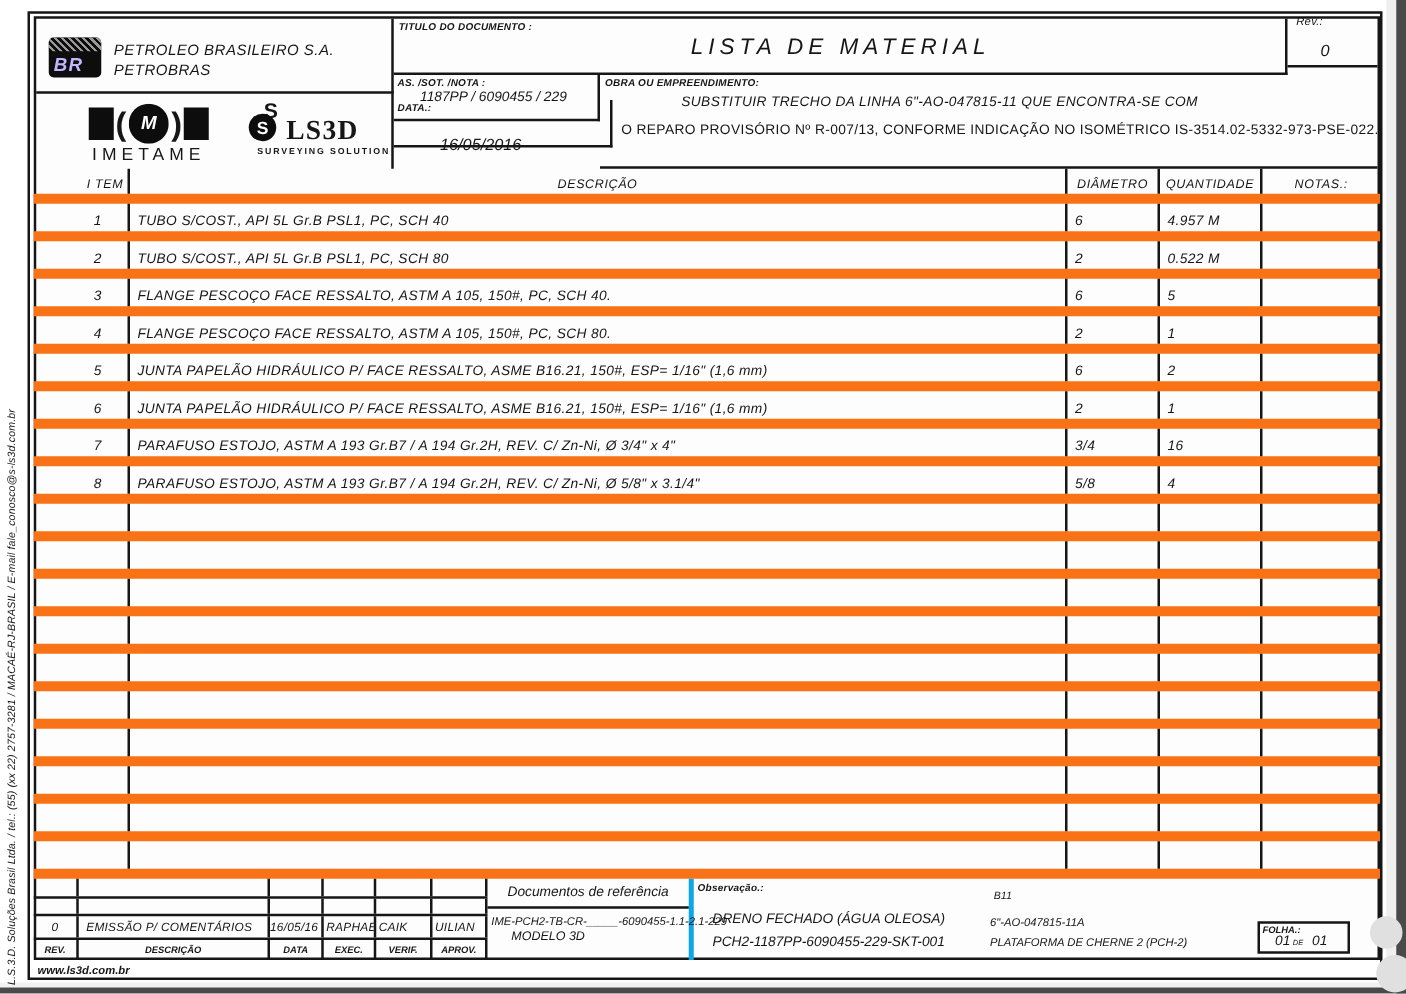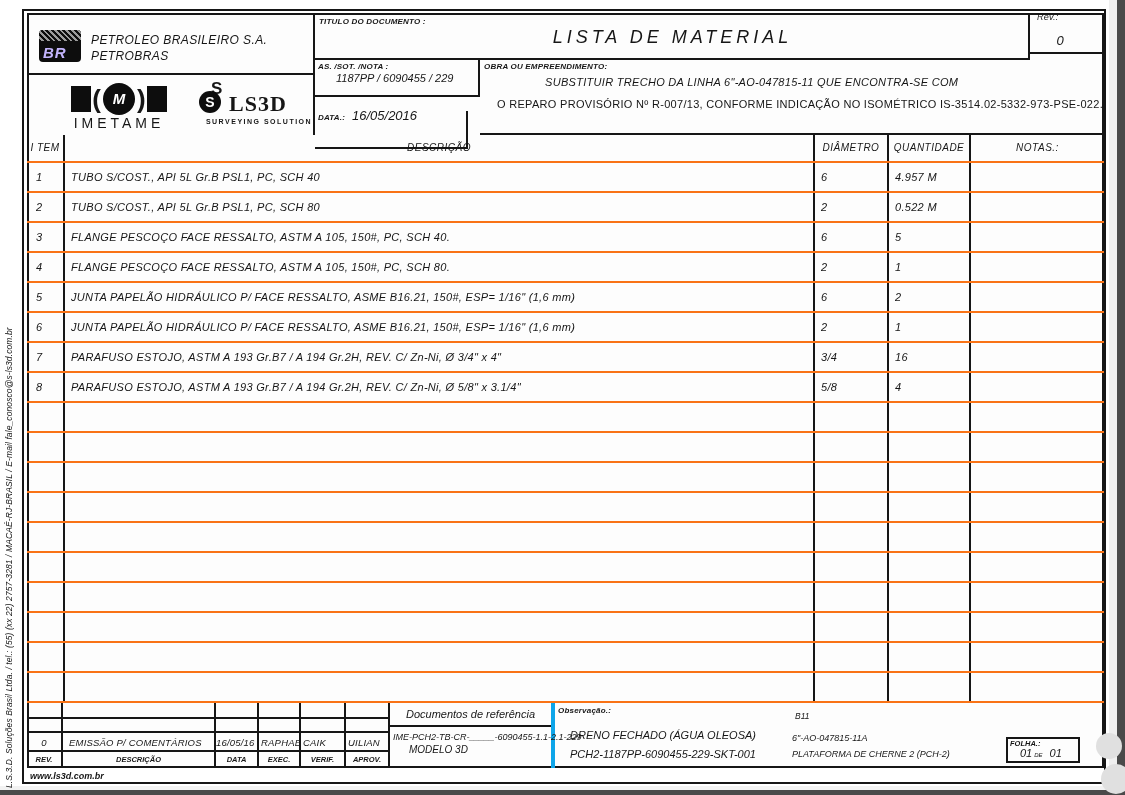--- a/index.html
+++ b/index.html
@@ -21,21 +21,21 @@
   .frame{left:27px;top:13px;width:1077px;height:755px;border:2px solid #161616;box-sizing:border-box;background:#fdfdfd;}
 
   
   .cell{box-sizing:border-box;border-color:#161616;border-style:solid;border-width:0;}
   .lab{font-size:8px;font-style:italic;font-weight:bold;letter-spacing:0.2px;}
   #cell-company{left:29px;top:15px;width:286px;height:60px;border-right-width:2px;border-bottom-width:2px;}
   #cell-logos{left:29px;top:75px;width:286px;height:60px;border-right-width:2px;}
   #cell-title{left:315px;top:15px;width:715px;height:45px;border-right-width:2px;border-bottom-width:2px;}
   #cell-rev{left:1030px;top:9px;width:72px;height:45px;border-bottom-width:2px;}
   #cell-asnota{left:315px;top:60px;width:165px;height:37px;border-right-width:2px;border-bottom-width:2px;}
-  #cell-data{left:315px;top:111px;width:153px;height:38px;border-right-width:2px;border-bottom-width:2px;}
+  #cell-data{left:315px;top:80px;width:175px;height:38px;border-right-width:2px;border-bottom-width:2px;}
   #cell-obra{left:480px;top:60px;width:622px;height:75px;border-bottom-width:2px;}
 
   
   .br-logo{left:10px;top:15px;width:42px;height:32px;background:#0d0d0d;border-radius:4px;overflow:hidden;}
   .br-logo .hatch{position:absolute;left:0;top:0;width:100%;height:11px;
     background:repeating-linear-gradient(45deg,#0d0d0d 0 2px,#9a9a9a 2px 4px);}
   .br-logo .brtxt{position:absolute;left:4px;bottom:1px;color:#c4b5fd;font-weight:bold;font-style:italic;font-size:15px;letter-spacing:1px;}
   .company-lines{left:62px;top:17px;font-size:12px;line-height:16px;letter-spacing:0.4px;}
 
   
@@ -58,21 +58,21 @@
 
   .doc-title{left:315px;top:15px;width:715px;text-align:center;font-size:18px;letter-spacing:4px;line-height:45px;font-style:italic;}
   .rev-val{left:1030px;top:33px;width:60px;text-align:center;font-size:13px;font-style:italic;}
   .asnota-val{left:336px;top:72px;font-size:11px;font-style:italic;}
   .data-val{left:352px;top:108px;font-size:13px;font-style:italic;}
   .obra1{left:545px;top:76px;font-size:11px;font-style:italic;letter-spacing:0.3px;}
   .obra2{left:497px;top:98px;font-size:11px;letter-spacing:0.3px;}
 
   
   #mat-table{left:27px;top:135px;width:1077px;}
-  .m-row{display:grid;grid-template-columns:38px 750px 74px 82px 1fr;border-bottom:2px solid #f97316;box-sizing:border-box;}
+  .m-row{display:grid;grid-template-columns:38px 750px 74px 82px 1fr;border-bottom:8px solid #f97316;box-sizing:border-box;padding-left:39px;}
   .m-row>div{box-sizing:border-box;border-right:2px solid #161616;overflow:hidden;white-space:nowrap;font-style:italic;}
   .m-row>div:last-child{border-right:none;}
   .m-head{height:28px;}
   .m-head>div{font-size:10px;line-height:26px;text-align:center;letter-spacing:0.5px;}
   .m-body-row{height:30px;}
   .m-body-row>div{font-size:11px;line-height:28px;letter-spacing:0.3px;}
   .m-body-row .c-item{padding-left:9px;}
   .m-body-row .c-desc{padding-left:6px;}
   .m-body-row .c-dia{padding-left:6px;}
   .m-body-row .c-qty{padding-left:6px;}

